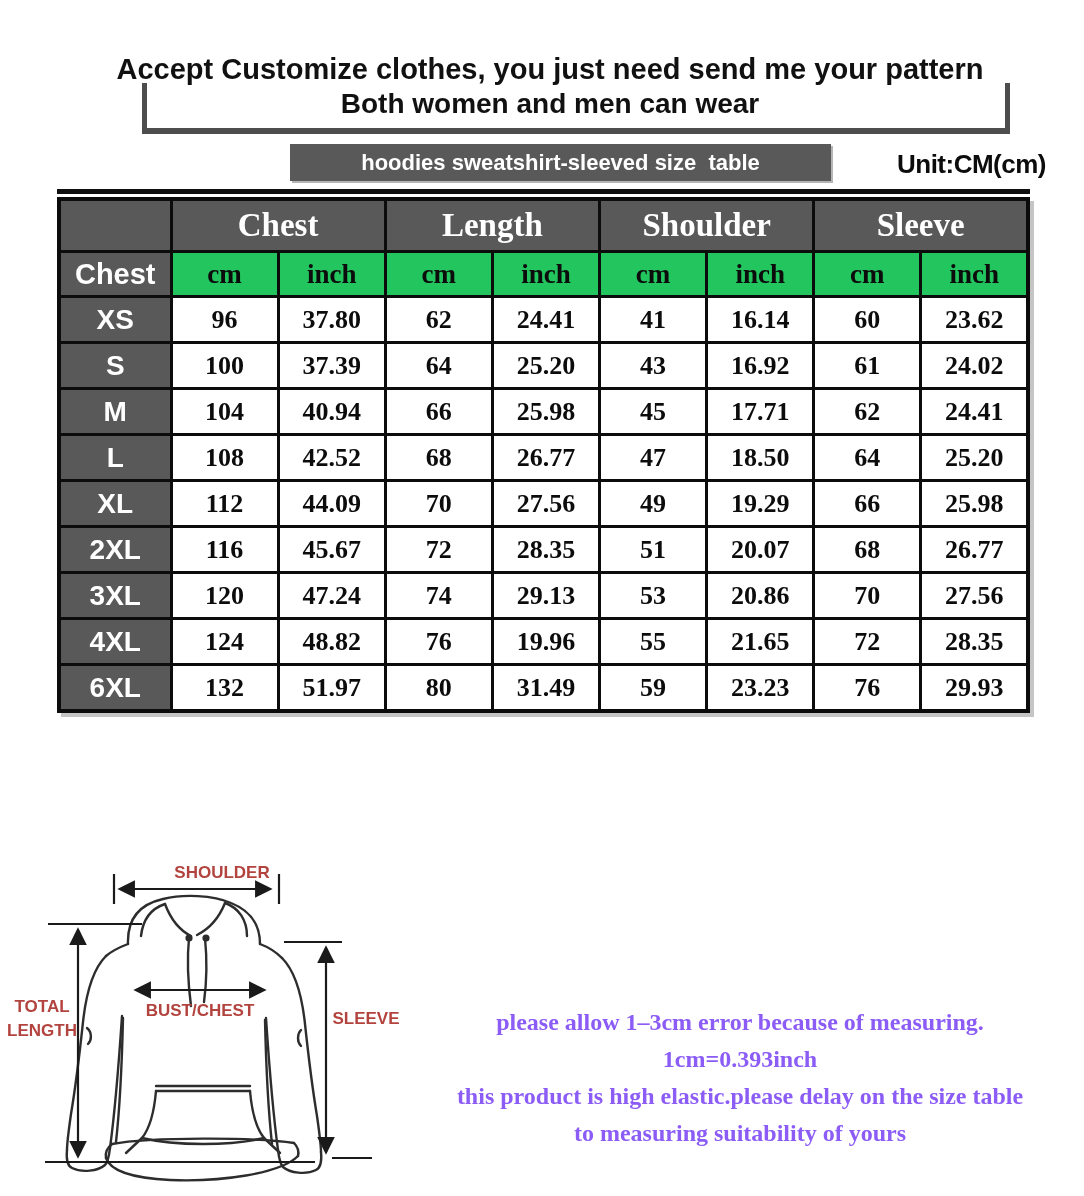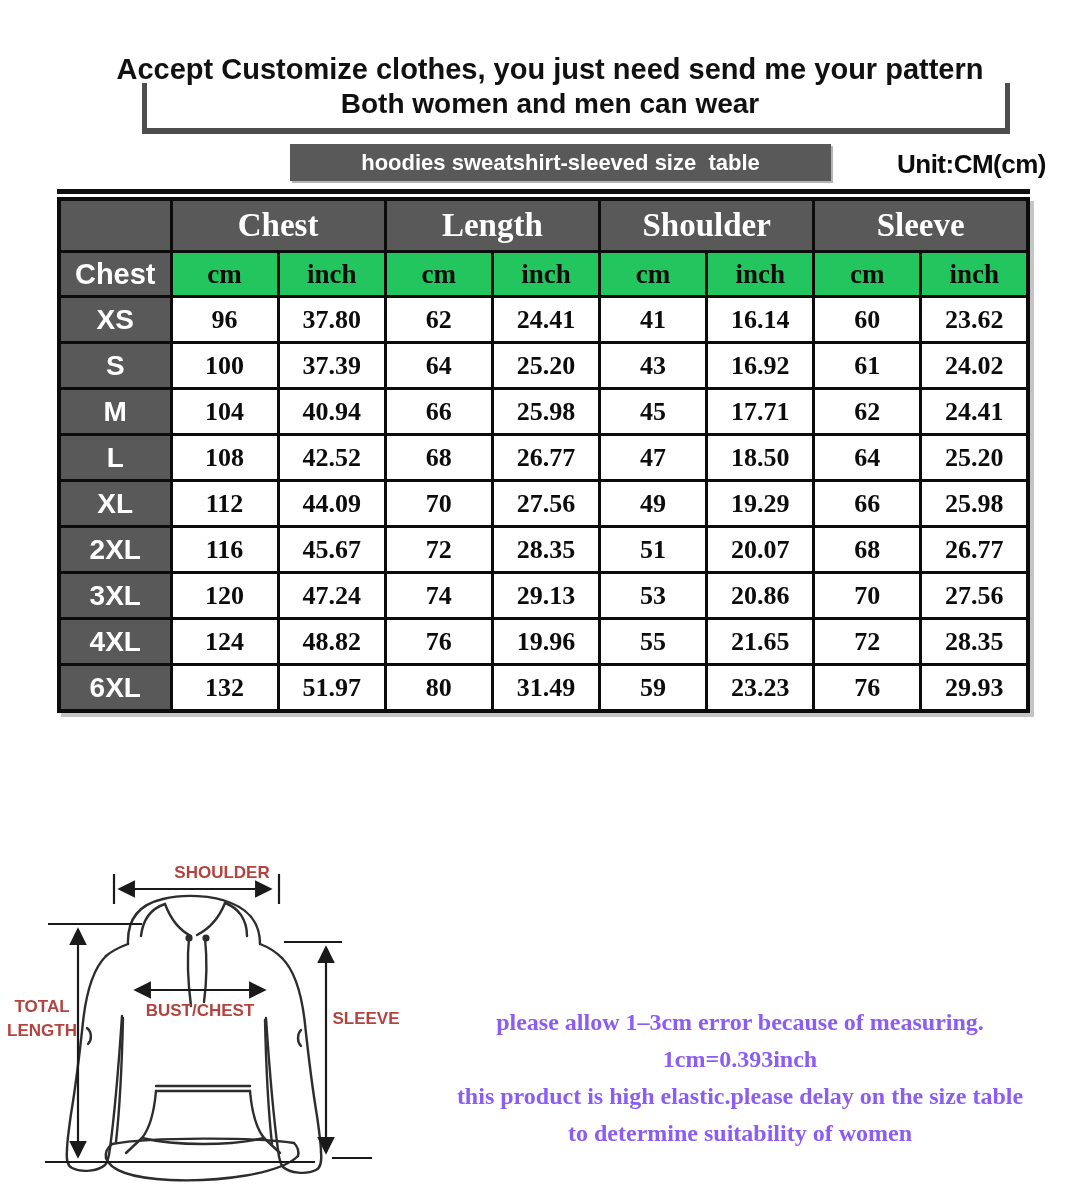--- a/index.html
+++ b/index.html
@@ -280,16 +280,16 @@
       <text x="42" y="180">LENGTH</text>
       <text x="200" y="160">BUST/CHEST</text>
       <text x="366" y="168">SLEEVE</text>
     </g>
   </svg>
 
   <div class="notes">
     <div>please allow 1–3cm error because of measuring.</div>
     <div>1cm=0.393inch</div>
     <div>this product is high elastic.please delay on the size table</div>
-    <div>to determine suitability of women</div>
+    <div>to measuring suitability of yours</div>
   </div>
 
 </div>
 
 </body></html>

